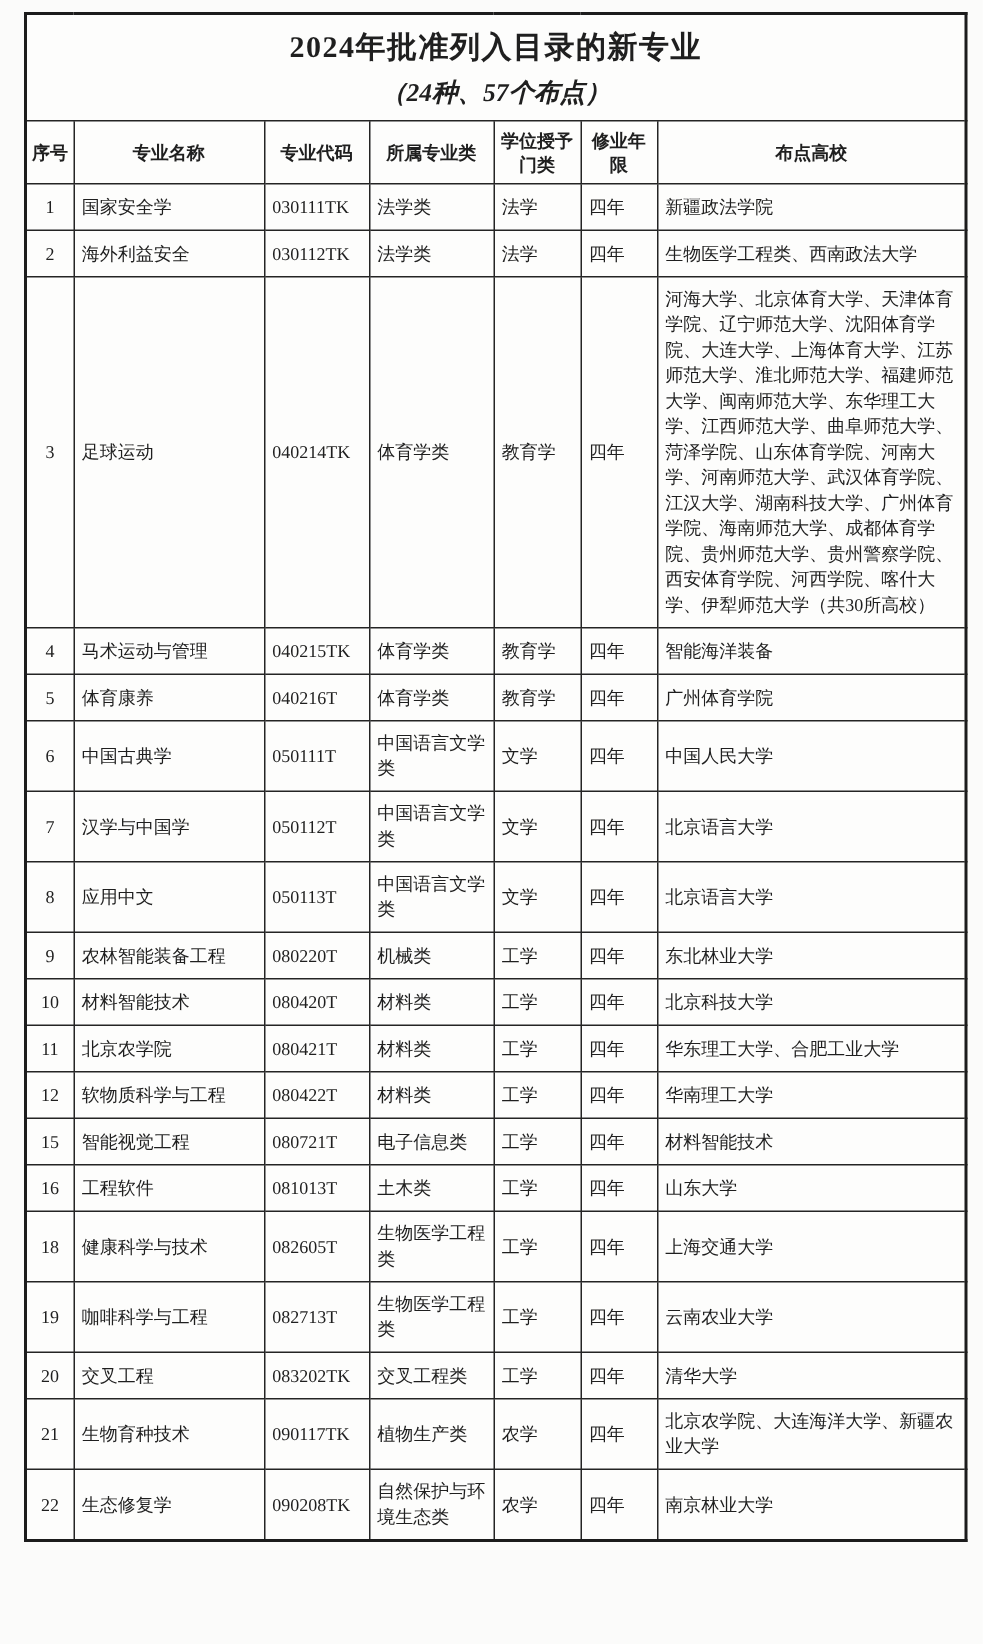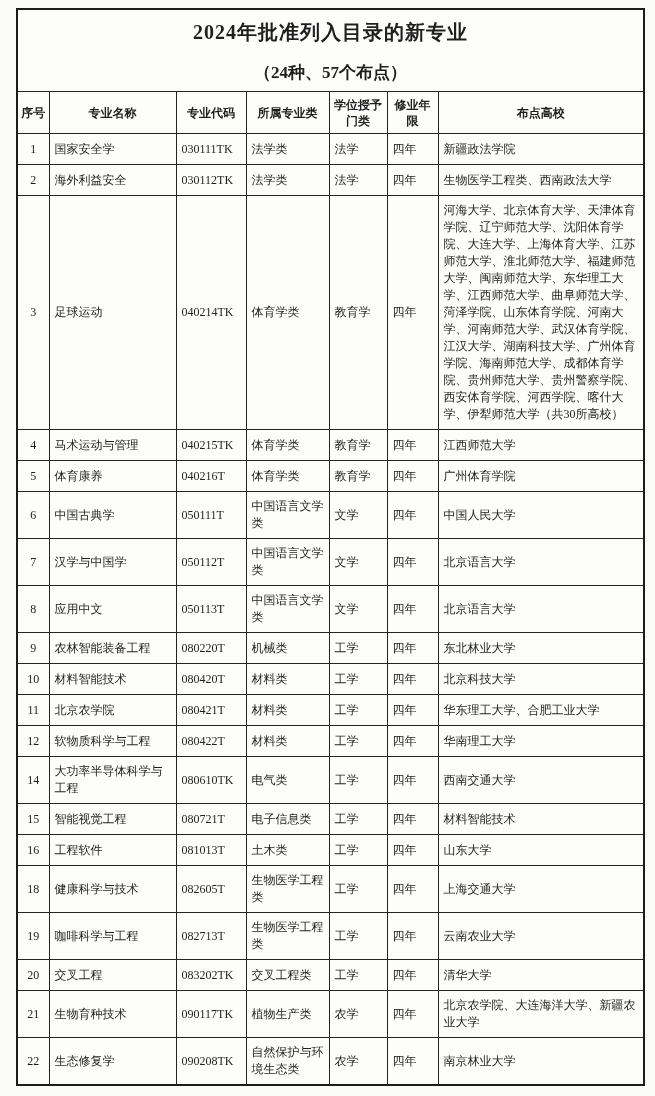--- a/index.html
+++ b/index.html
@@ -35,21 +35,22 @@
     font-size: 20px;
     font-weight: bold;
     letter-spacing: 1px;
     line-height: 32px;
   }
   .doc-subtitle {
     text-align: center;
     font-size: 17px;
     font-weight: bold;
     line-height: 22px;
-    margin-top: 14px;
+    margin-top: 3px;
+    font-style: italic;
   }
   tr.header-row th {
     font-weight: bold;
     text-align: center;
     padding: 4px 2px;
     line-height: 16px;
     height: 42px;
   }
   tbody td { padding: 6px 5px; min-height: 31px; }
   tbody tr { height: 31px; }
@@ -116,21 +117,21 @@
     <td class="c-years">四年</td>
     <td class="c-unis">河海大学、北京体育大学、天津体育学院、辽宁师范大学、沈阳体育学院、大连大学、上海体育大学、江苏师范大学、淮北师范大学、福建师范大学、闽南师范大学、东华理工大学、江西师范大学、曲阜师范大学、菏泽学院、山东体育学院、河南大学、河南师范大学、武汉体育学院、江汉大学、湖南科技大学、广州体育学院、海南师范大学、成都体育学院、贵州师范大学、贵州警察学院、西安体育学院、河西学院、喀什大学、伊犁师范大学（共30所高校）</td>
   </tr>
         <tr>
     <td class="c-no">4</td>
     <td class="c-name">马术运动与管理</td>
     <td class="c-code">040215TK</td>
     <td class="c-cat">体育学类</td>
     <td class="c-deg">教育学</td>
     <td class="c-years">四年</td>
-    <td class="c-unis">江西师范大学</td>
+    <td class="c-unis">智能海洋装备</td>
   </tr>
         <tr>
     <td class="c-no">5</td>
     <td class="c-name">体育康养</td>
     <td class="c-code">040216T</td>
     <td class="c-cat">体育学类</td>
     <td class="c-deg">教育学</td>
     <td class="c-years">四年</td>
     <td class="c-unis">广州体育学院</td>
   </tr>
@@ -191,29 +192,20 @@
         <tr>
     <td class="c-no">12</td>
     <td class="c-name">软物质科学与工程</td>
     <td class="c-code">080422T</td>
     <td class="c-cat">材料类</td>
     <td class="c-deg">工学</td>
     <td class="c-years">四年</td>
     <td class="c-unis">华南理工大学</td>
   </tr>
         <tr>
-    <td class="c-no">14</td>
-    <td class="c-name">大功率半导体科学与工程</td>
-    <td class="c-code">080610TK</td>
-    <td class="c-cat">电气类</td>
-    <td class="c-deg">工学</td>
-    <td class="c-years">四年</td>
-    <td class="c-unis">西南交通大学</td>
-  </tr>
-        <tr>
     <td class="c-no">15</td>
     <td class="c-name">智能视觉工程</td>
     <td class="c-code">080721T</td>
     <td class="c-cat">电子信息类</td>
     <td class="c-deg">工学</td>
     <td class="c-years">四年</td>
     <td class="c-unis">材料智能技术</td>
   </tr>
         <tr>
     <td class="c-no">16</td>

